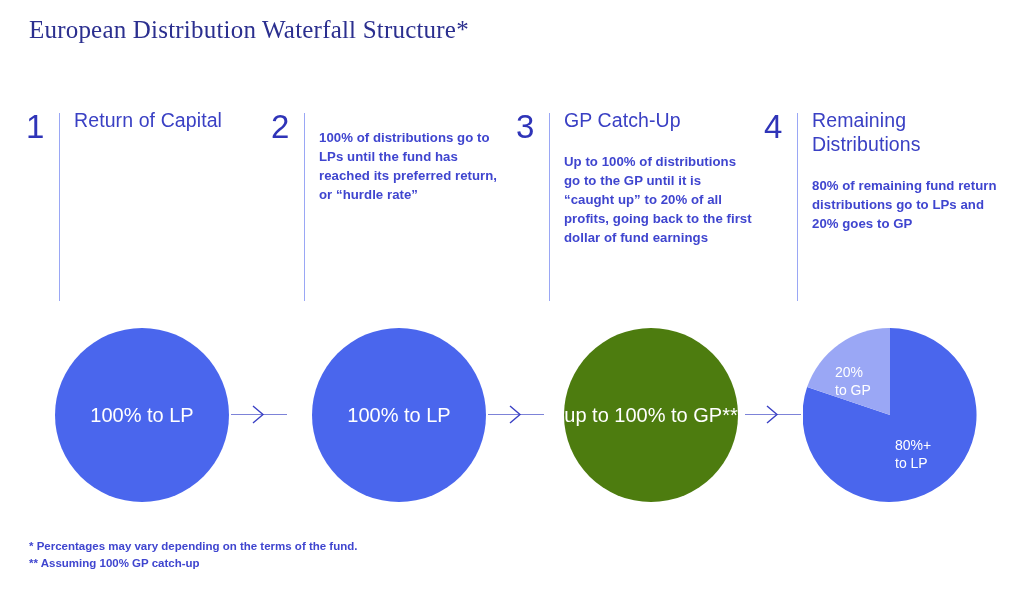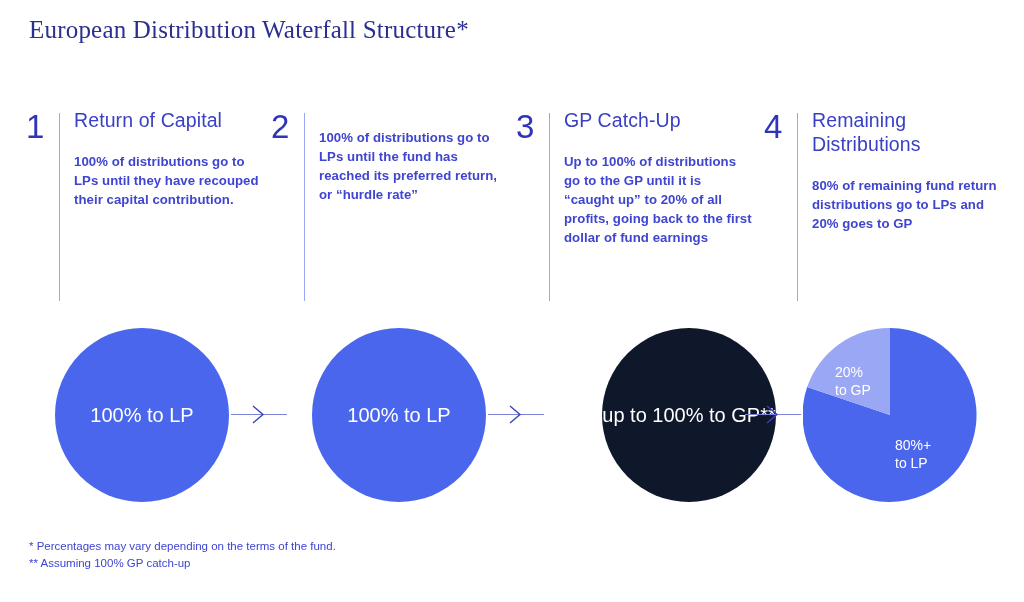--- a/index.html
+++ b/index.html
@@ -109,21 +109,21 @@
     align-items: center;
     justify-content: center;
     text-align: center;
     color: #ffffff;
     font-size: 20px;
     line-height: 18px;
     font-weight: 400;
   }
   .node-1 { left: 55px;  background: #4a66ed; }
   .node-2 { left: 312px; background: #4a66ed; }
-  .node-3 { left: 602px; background: #0f172a; text-align: center; }
+  .node-3 { left: 564px; background: #4d7c0f; text-align: center; }
 
   .node-label { display: block; }
 
   
   .node-4 {
     position: absolute;
     left: 803px;
     top: 13px;
     width: 174px;
     height: 174px;
@@ -168,38 +168,37 @@
   .arrow-2 { left: 488px; }
   .arrow-3 { left: 745px; }
 
   
   .footnotes {
     position: absolute;
     left: 29px;
     top: 538px;
     font-size: 11.5px;
     line-height: 16.5px;
-    font-weight: 400;
+    font-weight: 700;
     color: #3f45cf;
   }
   .footnote { display: block; white-space: nowrap; }
 </style>
 </head>
 <body>
 
 <div class="page-title">European Distribution Waterfall Structure*</div>
 
 <div class="steps">
 
   <div class="step step-1">
     <div class="step-num">1</div>
     <div class="step-rule"></div>
     <div class="step-body">
       <div class="step-heading">Return of Capital</div>
-      <div class="step-text">100% of distributions go to LPs until they have recouped their capital contribution.</div>
     </div>
   </div>
 
   <div class="step step-2">
     <div class="step-num">2</div>
     <div class="step-rule"></div>
     <div class="step-body">
       <div class="step-text">100% of distributions go to LPs until the fund has reached its preferred return, or “hurdle rate”</div>
     </div>
   </div>

